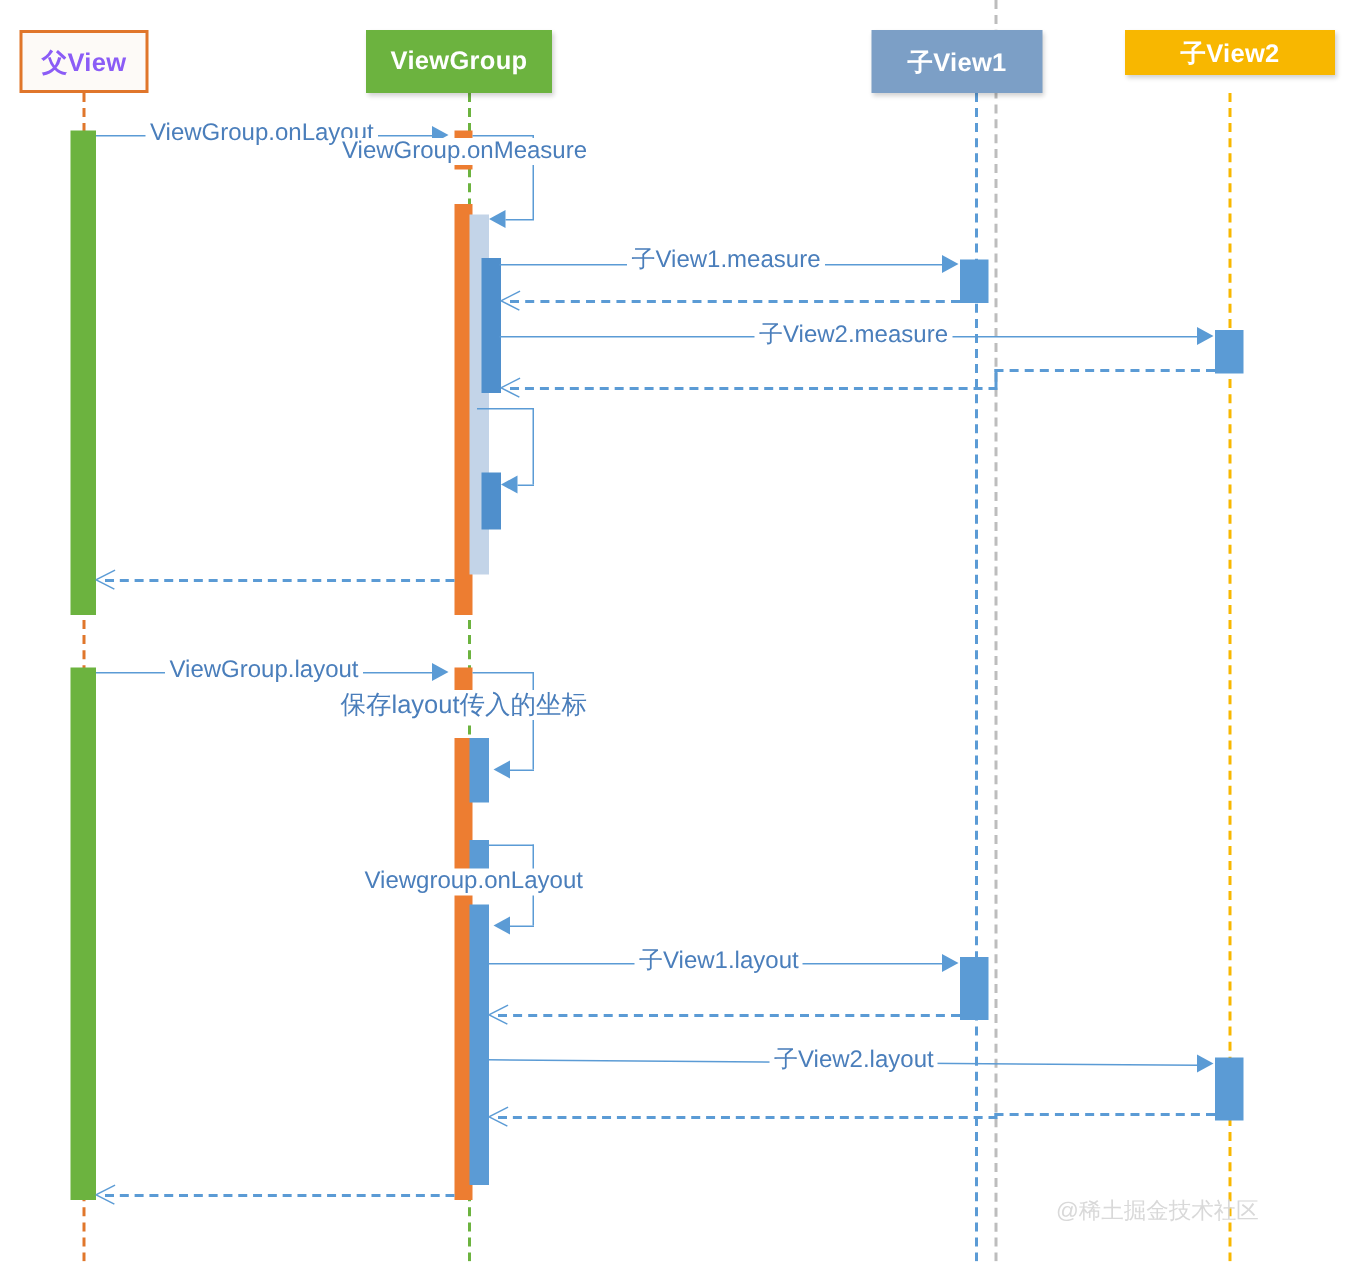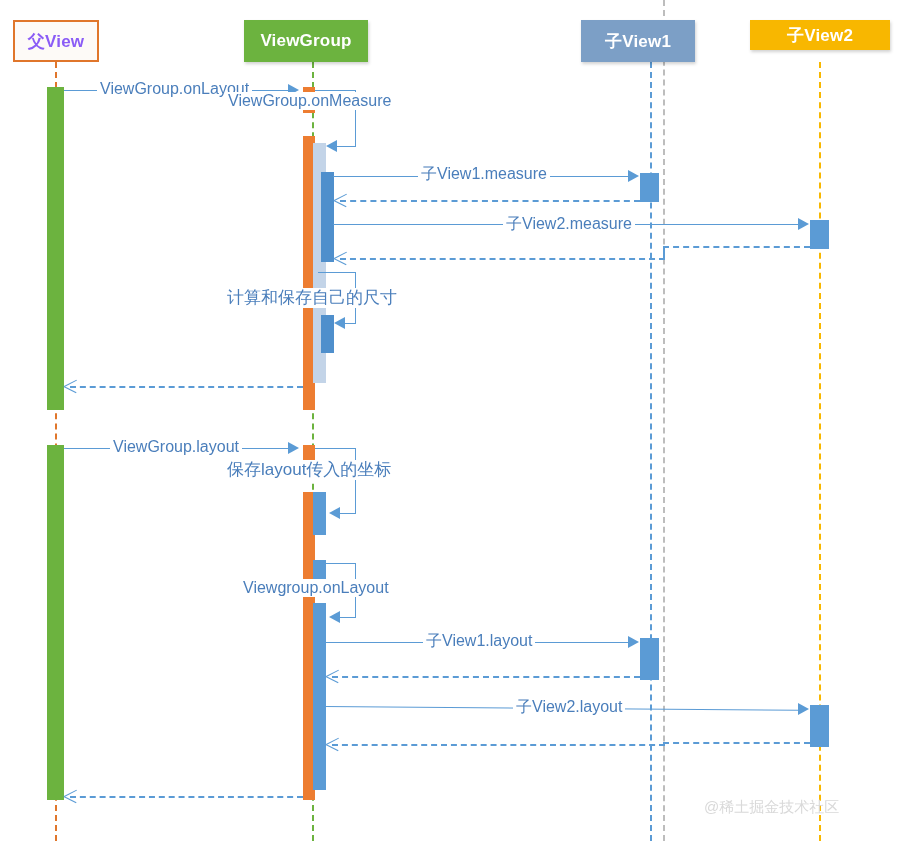--- a/index.html
+++ b/index.html
@@ -192,21 +192,20 @@
   <div class="msg ret" style="left:340px; top:258px; width:325px;"></div>
   <div class="ahopen" style="left:334px; top:251px;">
     <i class="up"></i>
       <i class="down"></i>
   </div>
 
   <div class="msg" style="left:318px; top:272px; width:38px;"></div>
   <div class="vline" style="left:355px; top:272px; height:51px;"></div>
   <div class="msg" style="left:345px; top:323px; width:11px;"></div>
   <div class="ah solid-l" style="left:334px; top:317px;"></div>
-  <div class="lbl cn" style="left:224px; top:288px;">计算和保存自己的尺寸</div>
 
   <div class="msg ret" style="left:70px; top:386px; width:233px;"></div>
   <div class="ahopen" style="left:64px; top:379px;">
     <i class="up"></i>
       <i class="down"></i>
   </div>
 
   <div class="msg" style="left:64px; top:448px; width:226px;"></div>
   <div class="ah solid-r" style="left:288px; top:442px;"></div>
   <div class="lbl" style="left:110px; top:438px;">ViewGroup.layout</div>

